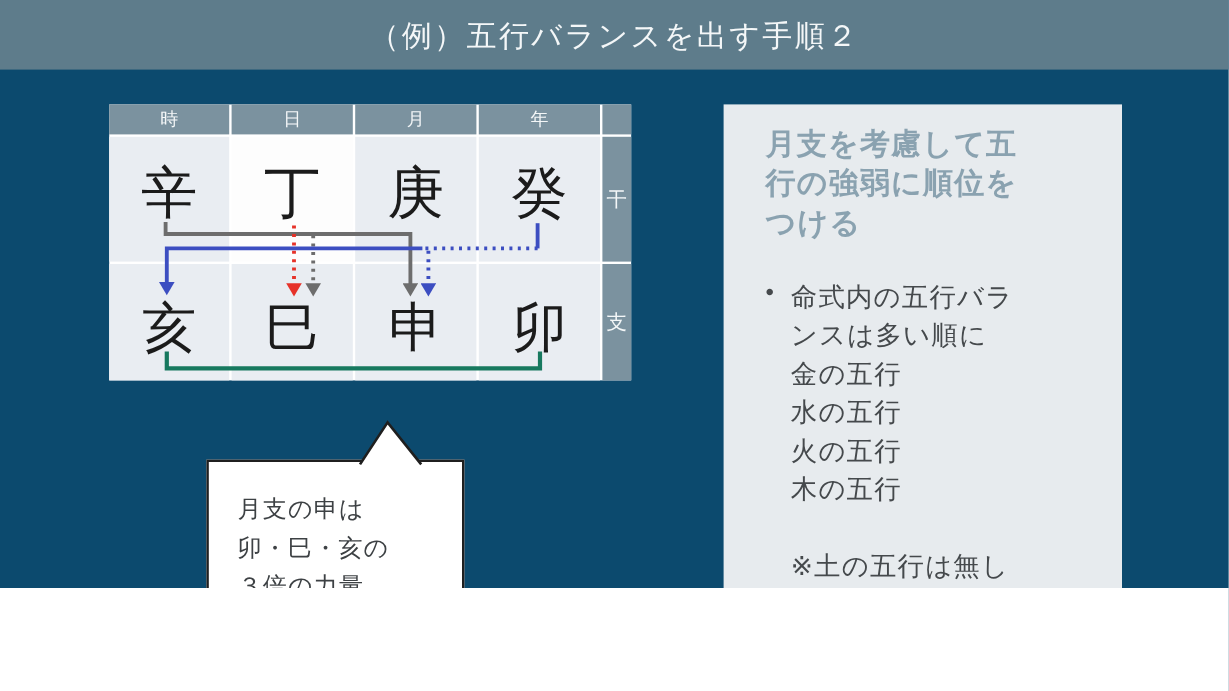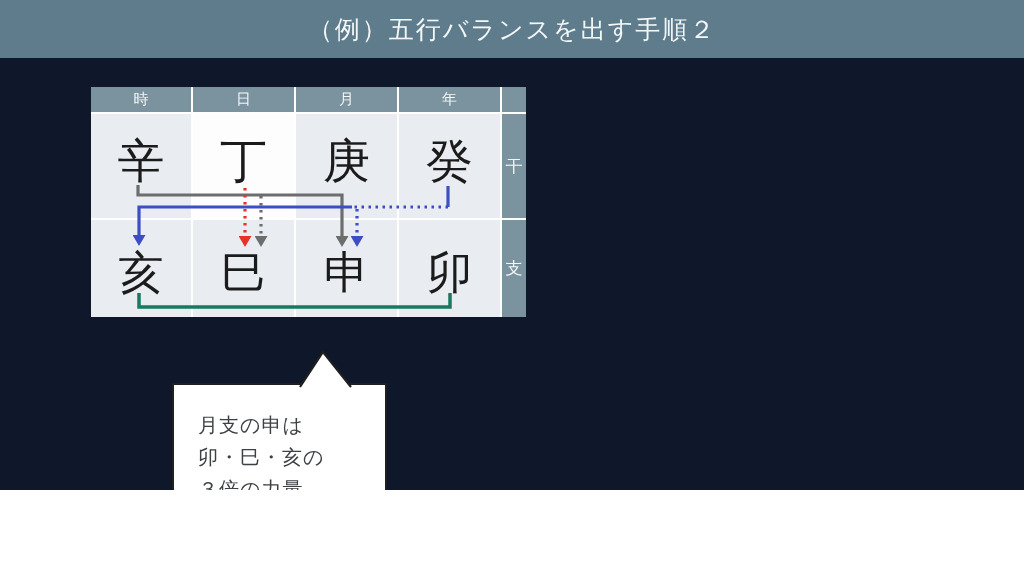--- a/index.html
+++ b/index.html
@@ -1,20 +1,20 @@
 <!DOCTYPE html>
 <html><head>
 <meta charset="utf-8">
 <style>
   * { margin:0; padding:0; box-sizing:border-box; }
   html,body { background:#ffffff; }
   body { font-family:"Liberation Sans","DejaVu Sans",sans-serif; }
   .slide {
     position:relative; width:1024px; height:490px;
-    background:#0f172a; overflow:hidden;
+    background:#0c4a6e; overflow:hidden;
   }
   
   .title-bar {
     position:absolute; left:0; top:0; width:1024px; height:58px;
     background:#5e7c8b; display:flex; align-items:center; justify-content:center;
   }
   .title-bar .title-text {
     color:#f4f7f8; font-size:25px; letter-spacing:2px; font-weight:400;
   }
   
@@ -112,20 +112,36 @@
     <div class="bcell branch-cell">卯</div>
     <div class="side-cell">支</div>
   </div>
 
   <div class="callout-box">
     <div class="callout-text">月支の申は
 卯・巳・亥の
 ３倍の力量</div>
   </div>
 
+  <div class="side-panel">
+    <div class="panel-heading">月支を考慮して五
+行の強弱に順位を
+つける</div>
+    <div class="panel-bullet-block">
+      <span class="bullet-dot">•</span>
+      <div class="panel-body">命式内の五行バラ
+ンスは多い順に
+金の五行
+水の五行
+火の五行
+木の五行
+
+※土の五行は無し</div>
+    </div>
+  </div>
 
 
   <svg class="arrow-layer" width="1024" height="576" viewBox="0 0 1024 576">
     <defs>
       <marker id="ah-gray" markerUnits="userSpaceOnUse" markerWidth="13" markerHeight="13" refX="2" refY="6.5" orient="auto">
         <path d="M0,0 L11,6.5 L0,13 Z" fill="#6d6d6d"></path>
       </marker>
       <marker id="ah-blue" markerUnits="userSpaceOnUse" markerWidth="13" markerHeight="13" refX="2" refY="6.5" orient="auto">
         <path d="M0,0 L11,6.5 L0,13 Z" fill="#3c4ec1"></path>
       </marker>

